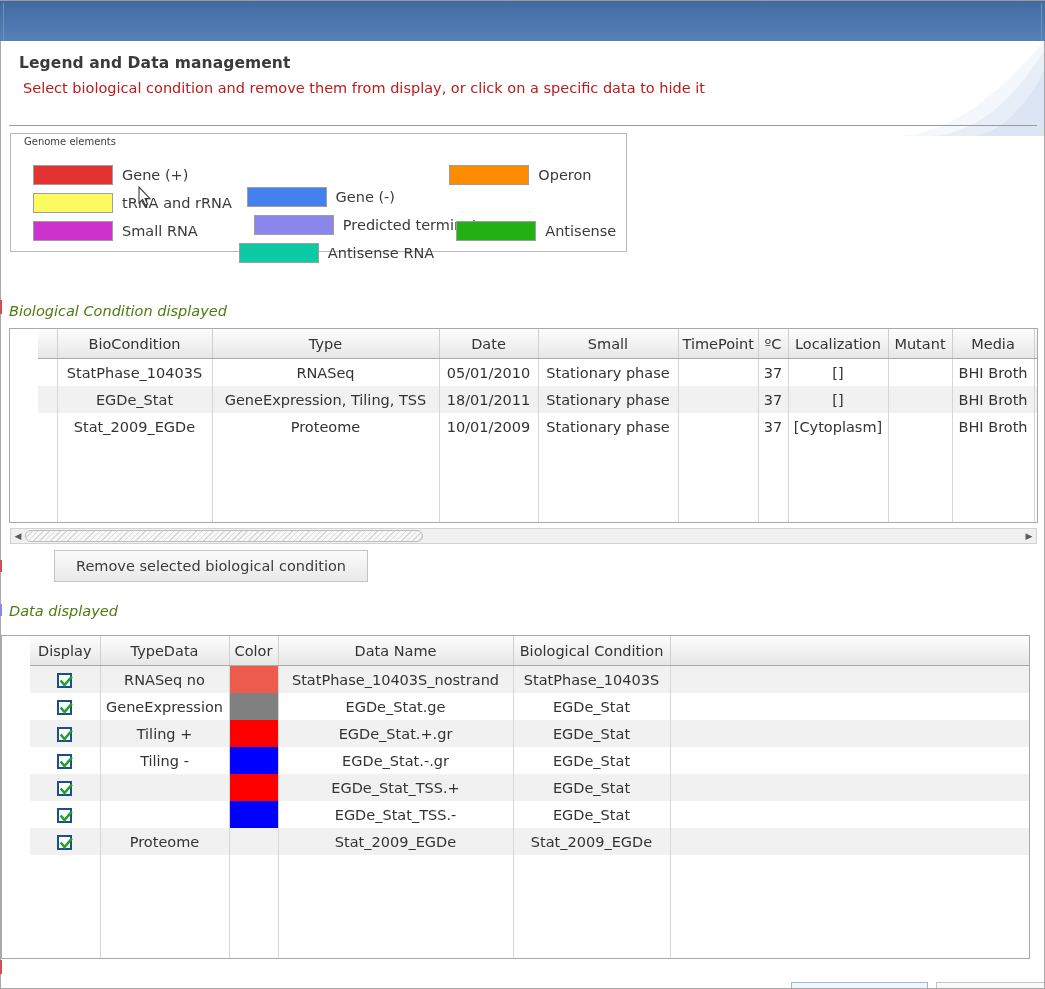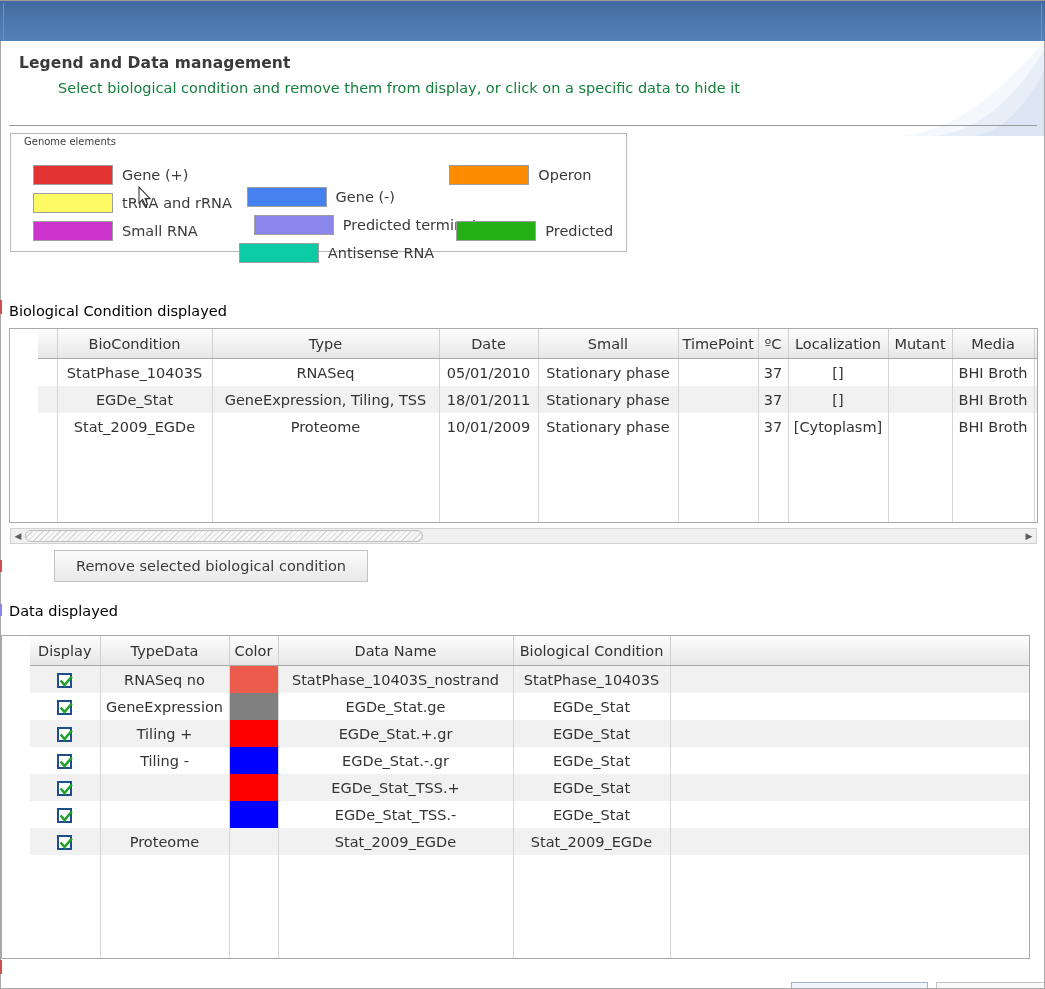--- a/index.html
+++ b/index.html
@@ -52,21 +52,21 @@
   }
   .swoosh svg { display: block; }
 
   .hdr-title {
     position: absolute; left: 18px; top: 13px;
     font-size: 15.5px; font-weight: bold; color: #3a3a3a;
     letter-spacing: .1px;
   }
   .hdr-sub {
     position: absolute; left: 22px; top: 39px;
-    font-size: 14.5px; color: #15803d; font-weight: normal; margin-left: 35px;
+    font-size: 14.5px; color: #b91c1c; font-weight: normal;
   }
   .hdr-sep {
     position: absolute; left: 8px; top: 84px;
     width: 1028px; height: 1px; background: #9a9a9a;
   }
 
   
   .group {
     position: absolute; left: 9px; top: 92px;
     width: 617px; height: 119px;
@@ -95,21 +95,21 @@
     flex: none;
   }
   .swatch.empty { border: none; background: transparent; }
   .legend-text {
     margin-left: 9px; font-size: 14.5px; color: #3a3a3a;
     white-space: nowrap;
   }
 
   
   .sec-label {
-    position: absolute; font-size: 14.5px; color: #000000;
+    position: absolute; font-size: 14.5px; color: #4d7c0f; font-style: italic;
   }
   #bc-label { left: 8px; top: 262px; }
   #dd-label { left: 8px; top: 562px; text-align: right; }
 
   
   .tablewrap {
     position: absolute;
     border: 1px solid #a9a9a9;
     background: #ffffff;
     box-sizing: border-box;
@@ -299,21 +299,21 @@
         <div class="legend-cell c1">
           <span class="swatch" style="background:#cc33cc"></span>
           <span class="legend-text">Small RNA</span>
         </div>
         <div class="legend-cell c2">
           <span class="swatch" style="background:#0ccba4"></span>
           <span class="legend-text">Antisense RNA</span>
         </div>
         <div class="legend-cell c3">
           <span class="swatch" style="background:#22b014"></span>
-          <span class="legend-text">Predicted</span>
+          <span class="legend-text">Antisense</span>
         </div>
       </div>
     </div>
 
     <div class="sec-label" id="bc-label">Biological Condition displayed</div>
 
     <div class="tablewrap" id="bc-table">
       <table class="grid">
         <colgroup>
           <col style="width:19px">

